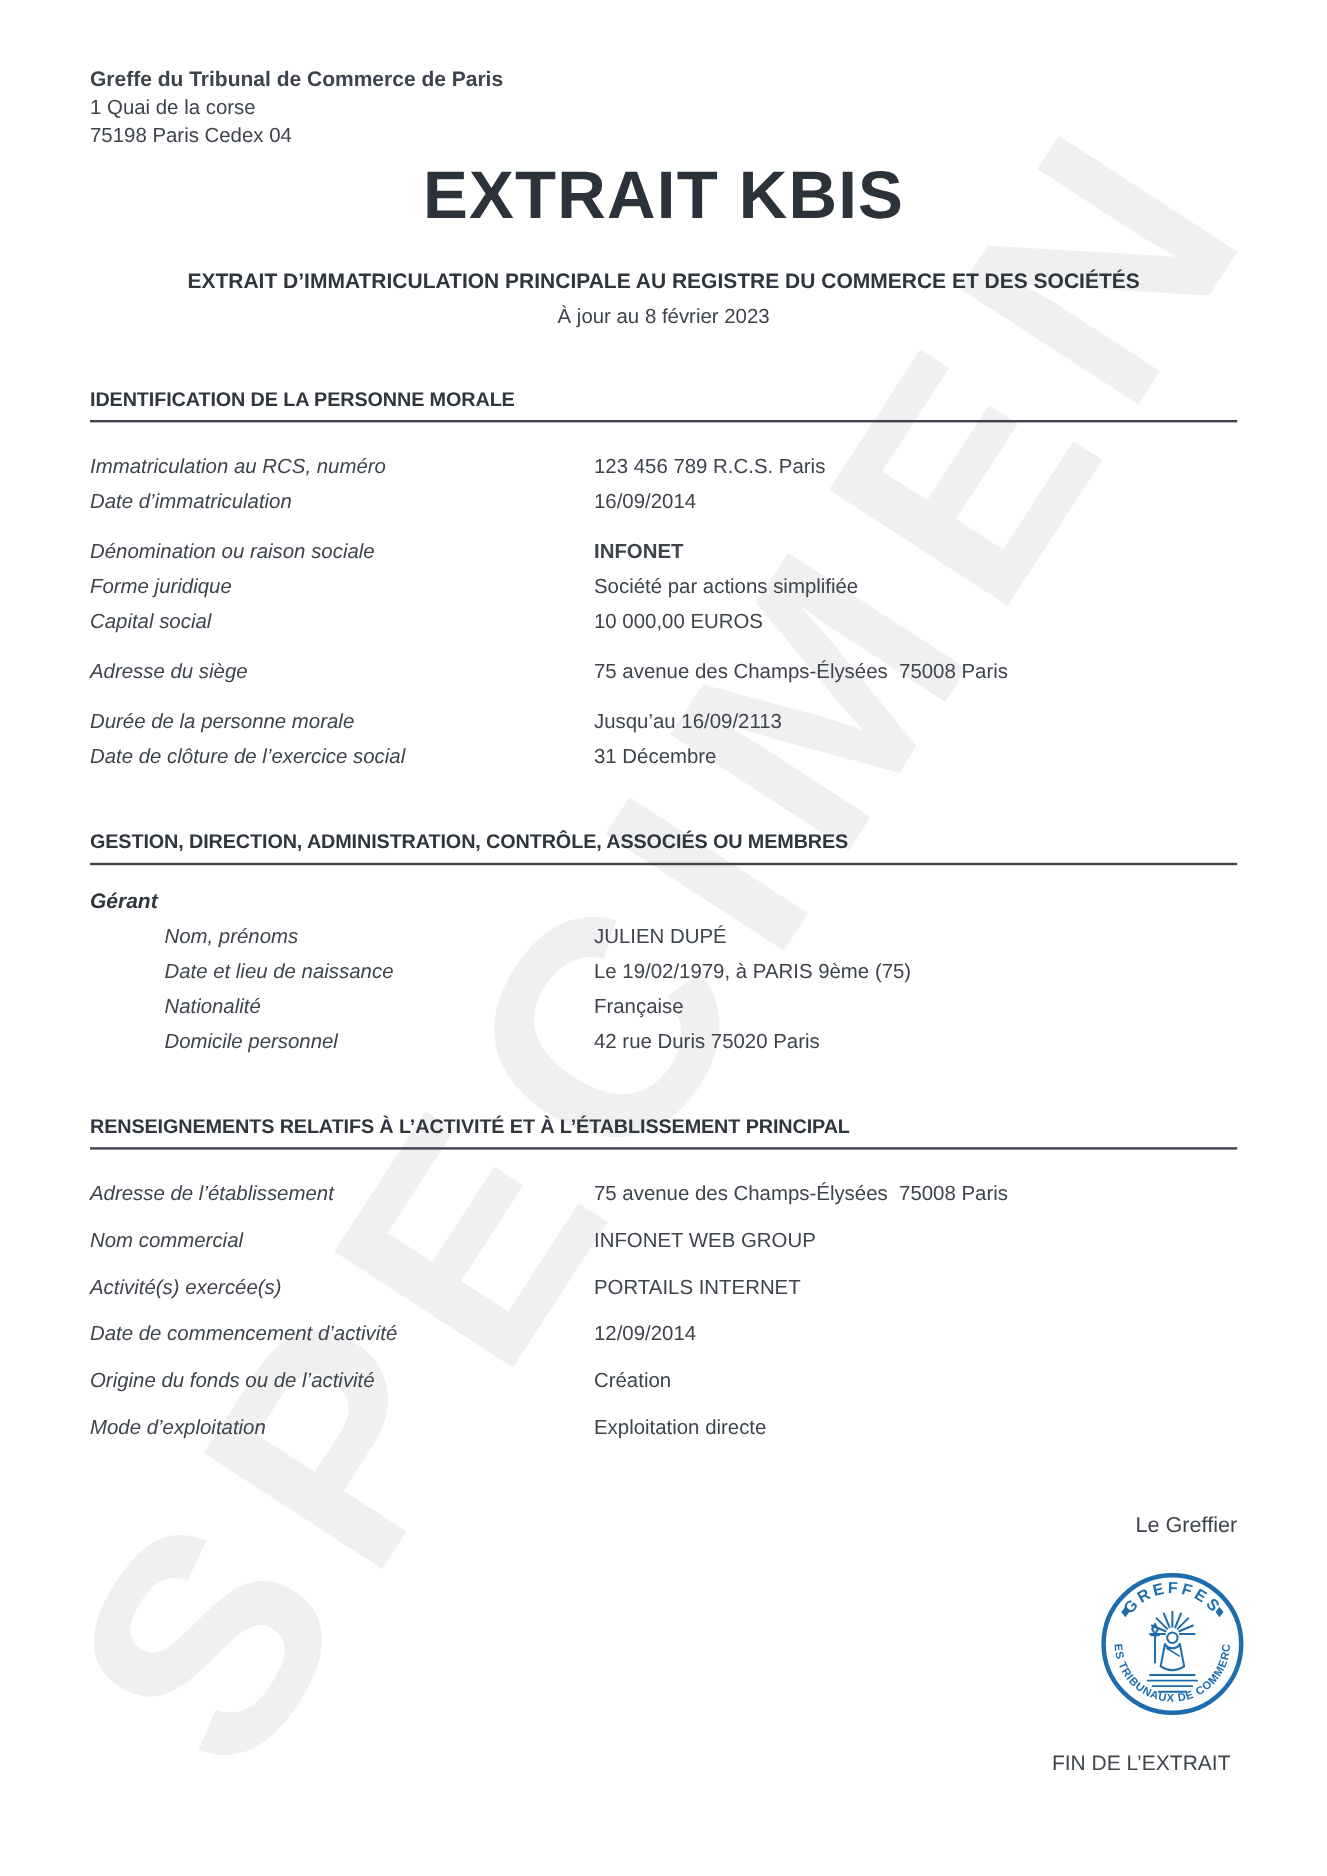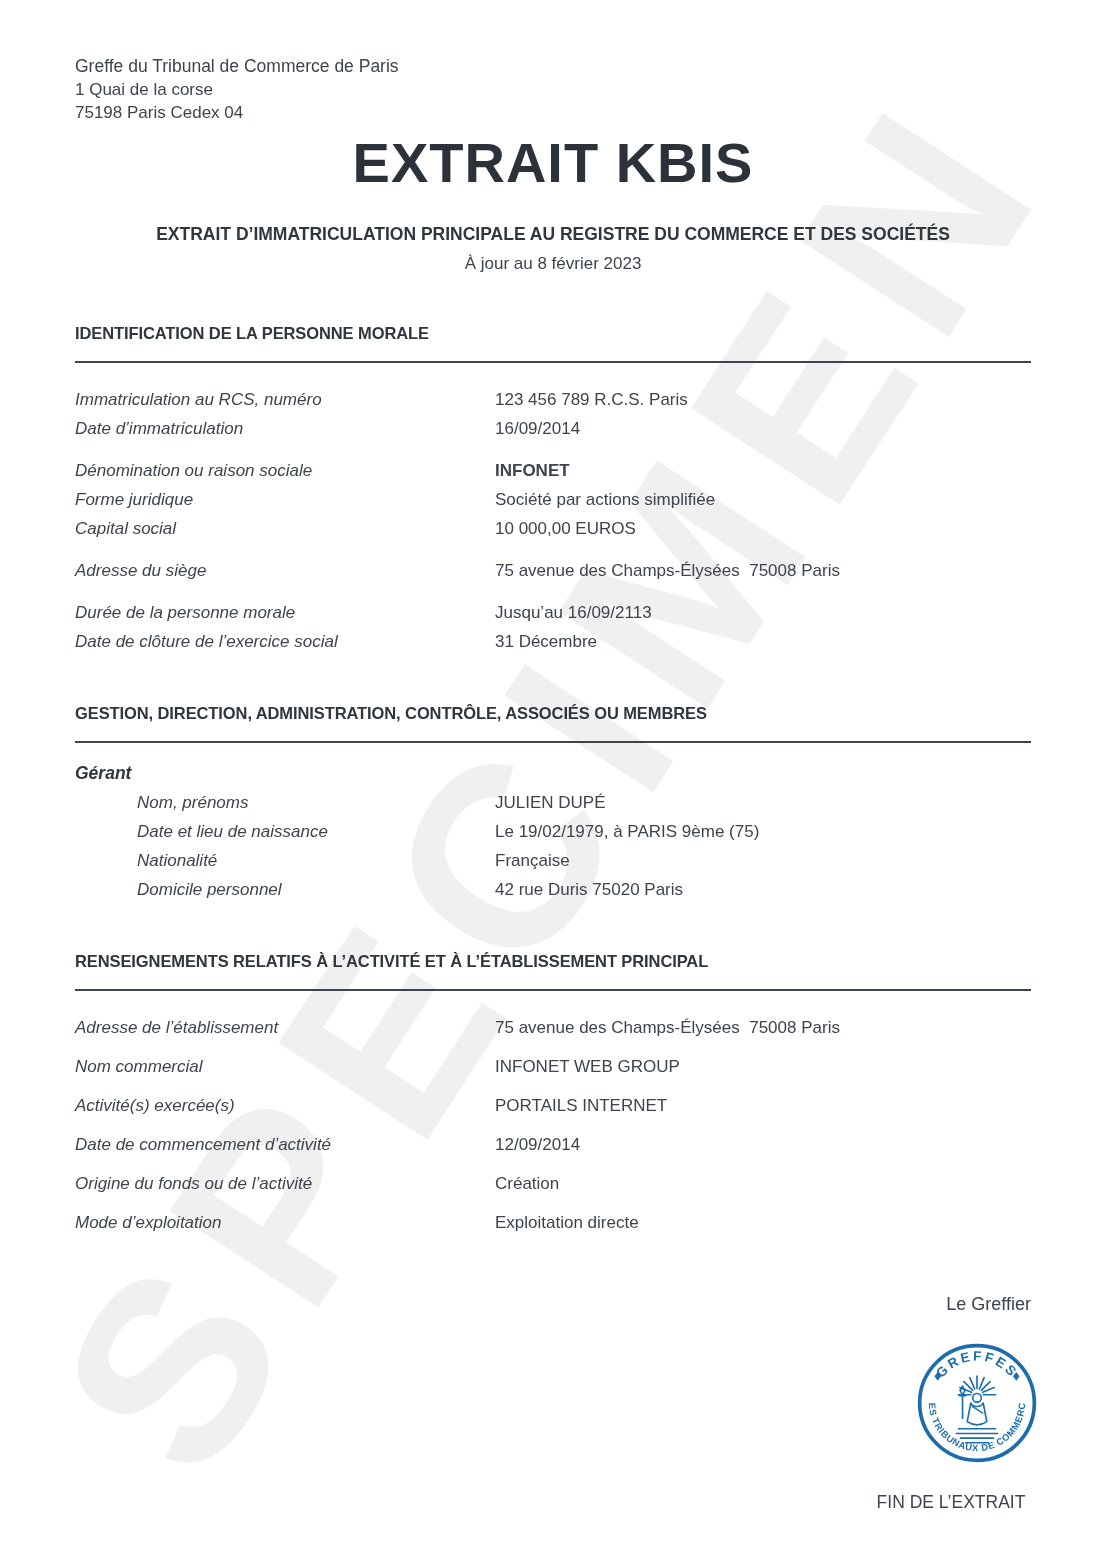--- a/index.html
+++ b/index.html
@@ -21,21 +21,21 @@
     font-size: 258px;
     font-weight: 700;
     letter-spacing: 28px;
     color: #f0f0f0;
     white-space: nowrap;
     z-index: 0;
     user-select: none;
   }
   .content { position: relative; z-index: 1; padding: 55px 75px 0 75px; }
 
-  .issuer-name { font-size: 17.5px; font-weight: 400; line-height: 23px; }
+  .issuer-name { font-size: 17.5px; font-weight: 700; line-height: 23px; }
   .issuer-line { font-size: 17px; line-height: 23px; }
 
   .doc-title {
     text-align: center;
     font-size: 56px;
     font-weight: 800;
     letter-spacing: 1px;
     color: #2b323a;
     margin-top: 8px;
     line-height: 62px;
@@ -49,21 +49,21 @@
     line-height: 24px;
   }
   .doc-date { text-align: center; font-size: 17px; margin-top: 6px; line-height: 24px; }
 
   .section { margin-top: 48px; }
   .section-heading {
     font-size: 16.5px;
     font-weight: 700;
     letter-spacing: -0.1px;
     color: #2f363e;
-    padding-bottom: 18px;
+    padding-bottom: 7px;
     border-bottom: 2px solid #3d444d;
   }
   .section-body { margin-top: 22px; }
 
   .row { display: flex; line-height: 29px; font-size: 17px; align-items: flex-end; }
   .row.gap { margin-top: 13px; }
   .label { width: 420px; flex: 0 0 420px; font-style: italic; }
   .label.indent { padding-left: 62px; }
   .value { white-space: pre-wrap; }
   .value.bold { font-weight: 700; }

